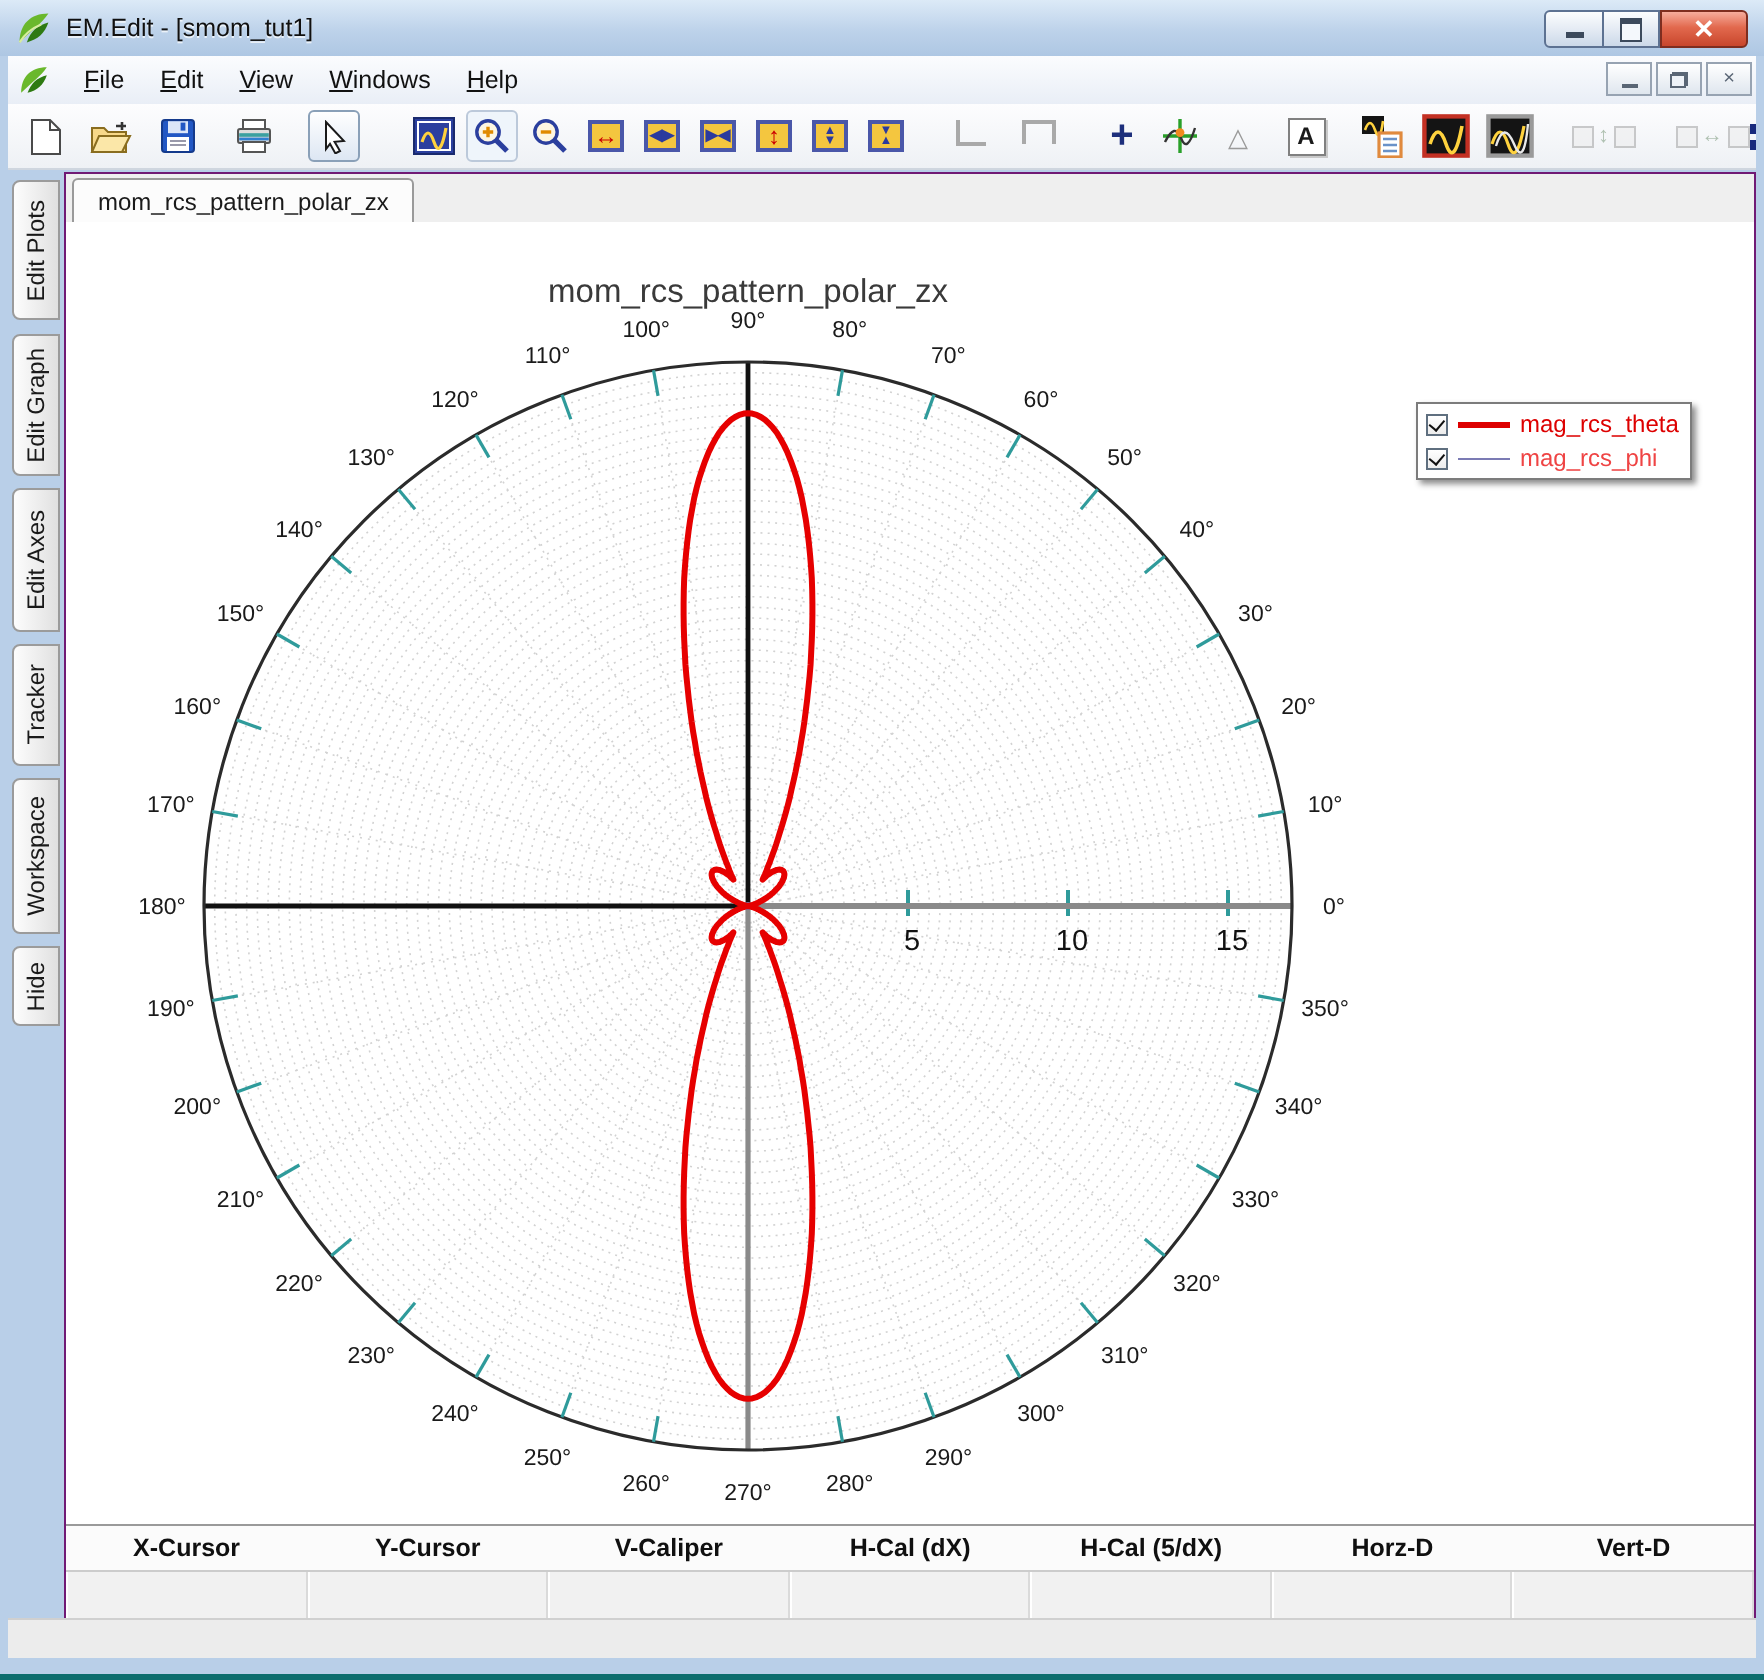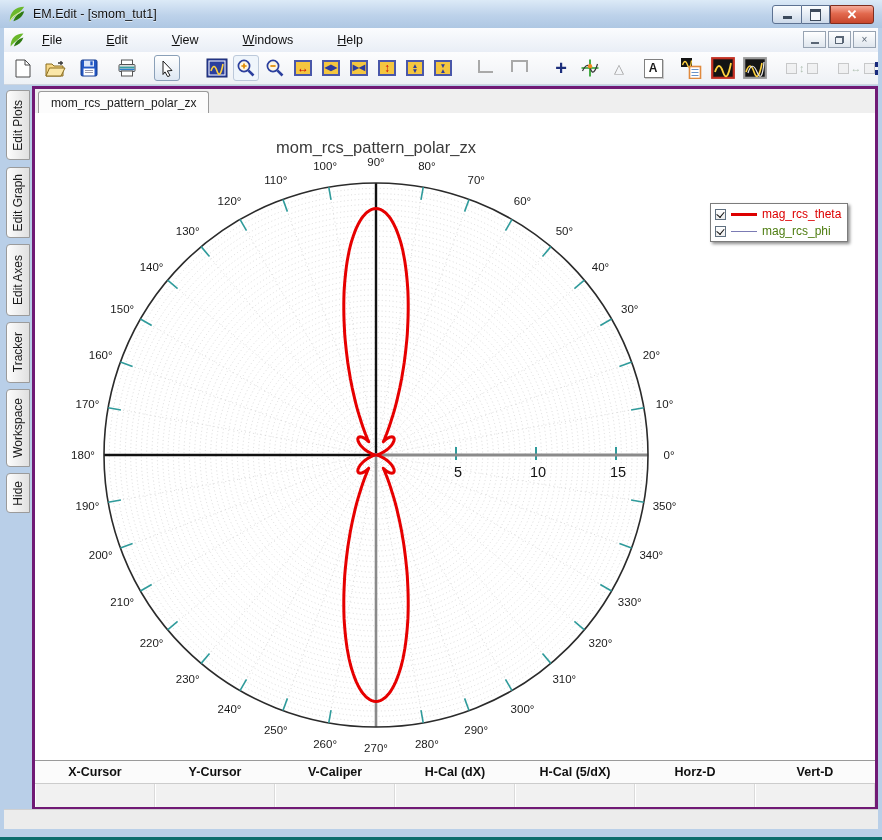--- a/index.html
+++ b/index.html
@@ -22,21 +22,21 @@
     background:linear-gradient(#f6ac9c,#e2694e 45%,#c8462c);}
   .glyph-minbar{width:9px;height:3px;background:#3c4a5c;margin-top:6px;}
   .glyph-maxbox{width:9px;height:8px;border:1px solid #3c4a5c;border-top:3px solid #3c4a5c;background:#f4f8fc;}
   .glyph-x{font-size:13px;line-height:1;}
 
   
   .menubar{position:absolute;top:28px;left:4px;right:4px;height:24px;
     background:linear-gradient(#fbfcfe,#e9eef6);border-bottom:1px solid #d5dce6;
     display:flex;align-items:center;}
   .child-icon{width:16px;height:16px;margin-left:5px;flex:none;}
-  .menu-items{display:flex;margin-left:8px;gap:26px;}
+  .menu-items{display:flex;margin-left:8px;}
   .menu-item{padding:3px 9px;font-size:12.5px;color:#111;}
   .menu-item u{text-decoration:underline;}
   .child-controls{position:absolute;right:2px;top:3px;display:flex;gap:2px;}
   .child-btn{width:23px;height:17px;border:1px solid #97a3b2;background:linear-gradient(#ffffff,#dfe6ee);
     display:flex;align-items:center;justify-content:center;color:#5a6675;font-size:10px;box-sizing:border-box;}
   .glyph-minbar2{width:8px;height:2px;background:#5a6675;margin-top:7px;}
   .glyph-restore{position:relative;width:9px;height:8px;}
   .glyph-restore::before{content:"";position:absolute;right:0;top:0;width:6px;height:5px;border:1px solid #5a6675;}
   .glyph-restore::after{content:"";position:absolute;left:0;bottom:0;width:6px;height:5px;border:1px solid #5a6675;background:#eef2f7;}
 
@@ -68,21 +68,21 @@
 
   
   .sidebar{position:absolute;left:4px;top:86px;width:28px;bottom:30px;}
   .side-tab{position:absolute;left:2px;width:24px;border:1px solid #9b9b9b;border-radius:4px 0 0 4px;
     background:linear-gradient(90deg,#fdfdfd,#e0e0e0);display:flex;align-items:center;justify-content:center;
     box-sizing:border-box;}
   .side-tab span{writing-mode:vertical-rl;transform:rotate(180deg);font-size:12px;color:#1a1a1a;}
 
   
   .client{position:absolute;left:32px;top:86px;right:4px;bottom:30px;background:#fff;
-    border:3px solid #701a75;box-sizing:border-box;}
+    border:1px solid #701a75;box-sizing:border-box;}
   .tabbar{position:absolute;top:0;left:0;right:0;height:24px;background:#efefef;border-bottom:1px solid #a5a5a5;}
   .tab{position:absolute;left:3px;top:2px;height:22px;padding:0 12px;background:#fcfcfc;
     border:1px solid #9a9a9a;border-bottom:none;border-radius:3px 3px 0 0;
     font-size:12px;color:#1a1a1a;display:flex;align-items:center;box-sizing:border-box;}
   .plot-area{position:absolute;top:24px;left:0;right:0;bottom:70px;background:#fff;}
 
   
   .legend{position:absolute;left:675px;top:90px;background:#fff;border:1px solid #7c7c7c;
     box-shadow:2px 2px 3px rgba(0,0,0,.45);padding:3px 6px 3px 4px;display:flex;flex-direction:column;gap:3px;}
   .leg-row{display:flex;align-items:center;gap:5px;height:14px;}
@@ -516,21 +516,21 @@
           </svg>
         <div class="legend" id="legend">
             <div class="leg-row">
               <span class="cb"></span>
               <span class="leg-line" style="border-top-width: 3px; border-top-color: rgb(221, 0, 0);"></span>
               <span class="leg-label" style="color: rgb(221, 0, 0);">mag_rcs_theta</span>
             </div>
             <div class="leg-row">
               <span class="cb"></span>
               <span class="leg-line" style="border-top-width: 1.5px; border-top-color: rgb(123, 123, 180);"></span>
-              <span class="leg-label" style="color: #4d7c0f;">mag_rcs_phi</span>
+              <span class="leg-label" style="color: #ef4444;">mag_rcs_phi</span>
             </div>
           </div>
       </div>
       <div class="cursor-table">
         <div class="ct-head" id="ct-head">
             <div>X-Cursor</div>
             <div>Y-Cursor</div>
             <div>V-Caliper</div>
             <div>H-Cal (dX)</div>
             <div>H-Cal (5/dX)</div>

